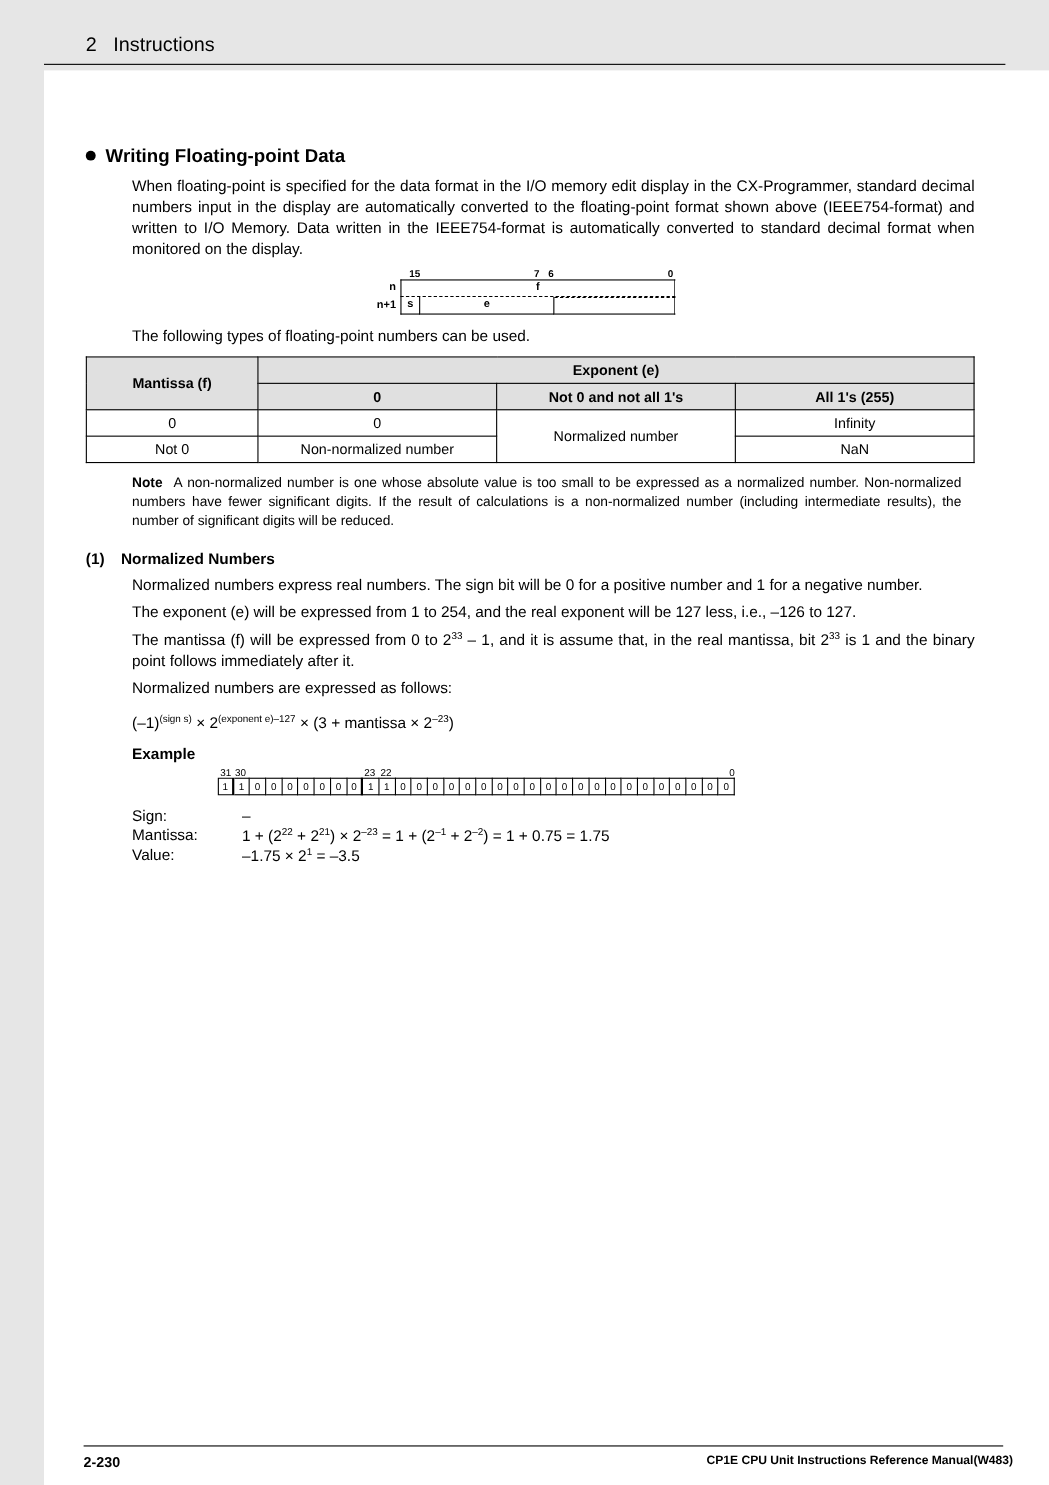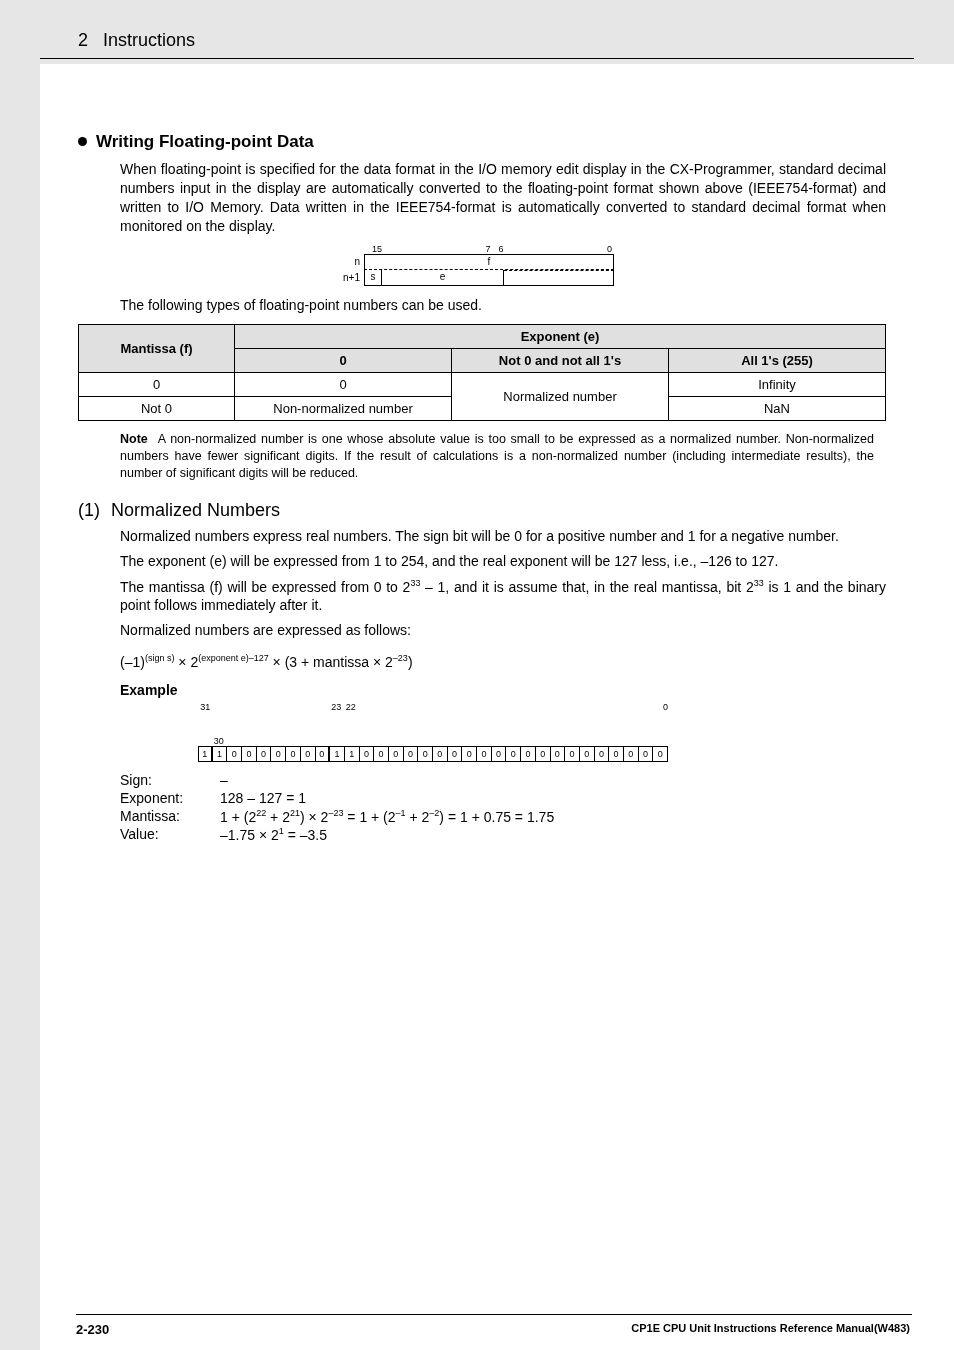--- a/index.html
+++ b/index.html
@@ -70,20 +70,21 @@
     border-radius: 50%;
   }
   .body-text {
     margin: 6px 0 6px 42px;
     line-height: 1.35;
     text-align: justify;
   }
   .word-diagram {
     margin: 8px auto 10px auto;
     width: 300px;
+    font-weight: bold;
   }
   .word-bit-labels {
     display: flex;
     font-size: 9px;
     width: 250px;
     margin-left: 30px;
   }
   .word-row {
     display: flex;
     align-items: center;
@@ -115,22 +116,22 @@
   }
   .fp-table th { background: #e0e0e0; font-weight: bold; }
   .note-block {
     margin: 10px 12px 10px 42px;
     font-size: 12.5px;
     line-height: 1.35;
     text-align: justify;
   }
   .note-label { font-weight: bold; margin-right: 6px; }
   .sub-num-heading {
-    font-weight: normal;
-    font-size: 18px;
+    font-weight: bold;
+    font-size: 14px;
     margin: 18px 0 6px 0;
   }
   .sub-num-heading .num { display:inline-block; width: 28px; }
   .example-label {
     font-weight: bold;
     margin: 10px 0 4px 42px;
     font-size: 14px;
   }
   .bit-strip {
     margin: 4px 0 10px 120px;
@@ -179,21 +180,21 @@
     top: -8px;
   }
   .footer-left {
     position: absolute;
     left: 76px;
     font-weight: bold;
     font-size: 13px;
   }
   .footer-right {
     position: absolute;
-    right: 44px;
+    right: 33px;
     font-size: 11px;
     font-weight: bold;
   }
 </style>
 </head>
 <body>
 
 <div class="page">
   <div class="left-margin-bar"></div>
   <div class="gray-bar"></div>
@@ -276,21 +277,21 @@
     <div class="body-text" style="margin-bottom:12px">Normalized numbers are expressed as follows:</div>
     <div class="body-text" style="margin-top:2px">
       <span>(–1)</span><span class="sup">(sign s)</span><span> × 2</span><span class="sup">(exponent e)–127</span><span> × (3 + mantissa × 2</span><span class="sup">–23</span><span>)</span>
     </div>
 
     <div class="example-label">Example</div>
 
     <div class="bit-strip">
       <div class="bit-labels">
         <span style="width:14.6875px; text-align:center; padding-right:1px;">31</span>
-        <span style="width:14.6875px;margin-top:34px;">30</span>
+        <span style="width:14.6875px;">30</span>
         <span style="width:102.8px;"></span>
         <span style="width:14.6875px; ">23</span>
         <span style="width:14.6875px;">22</span>
         <span style="flex:1"></span>
         <span style="width:14.6875px; text-align:right;">0</span>
       </div>
       <div class="bit-cells" id="bit-cells">
           <div class="bit-cell sep-right">1</div>
           <div class="bit-cell">1</div>
           <div class="bit-cell">0</div>
@@ -322,24 +323,20 @@
           <div class="bit-cell">0</div>
           <div class="bit-cell">0</div>
           <div class="bit-cell">0</div>
           <div class="bit-cell">0</div>
         </div>
     </div>
 
     <div class="calc-row">
       <div class="clabel">Sign:</div>
       <div>–</div>
-    </div>
-    <div class="calc-row">
-      <div class="clabel">Exponent:</div>
-      <div>128 – 127 = 1</div>
     </div>
     <div class="calc-row">
       <div class="clabel">Mantissa:</div>
       <div>
         <span>1 + (2</span><span class="sup">22</span><span> + 2</span><span class="sup">21</span><span>) × 2</span><span class="sup">–23</span><span> = 1 + (2</span><span class="sup">–1</span><span> + 2</span><span class="sup">–2</span><span>) = 1 + 0.75 = 1.75</span>
       </div>
     </div>
     <div class="calc-row">
       <div class="clabel">Value:</div>
       <div>

